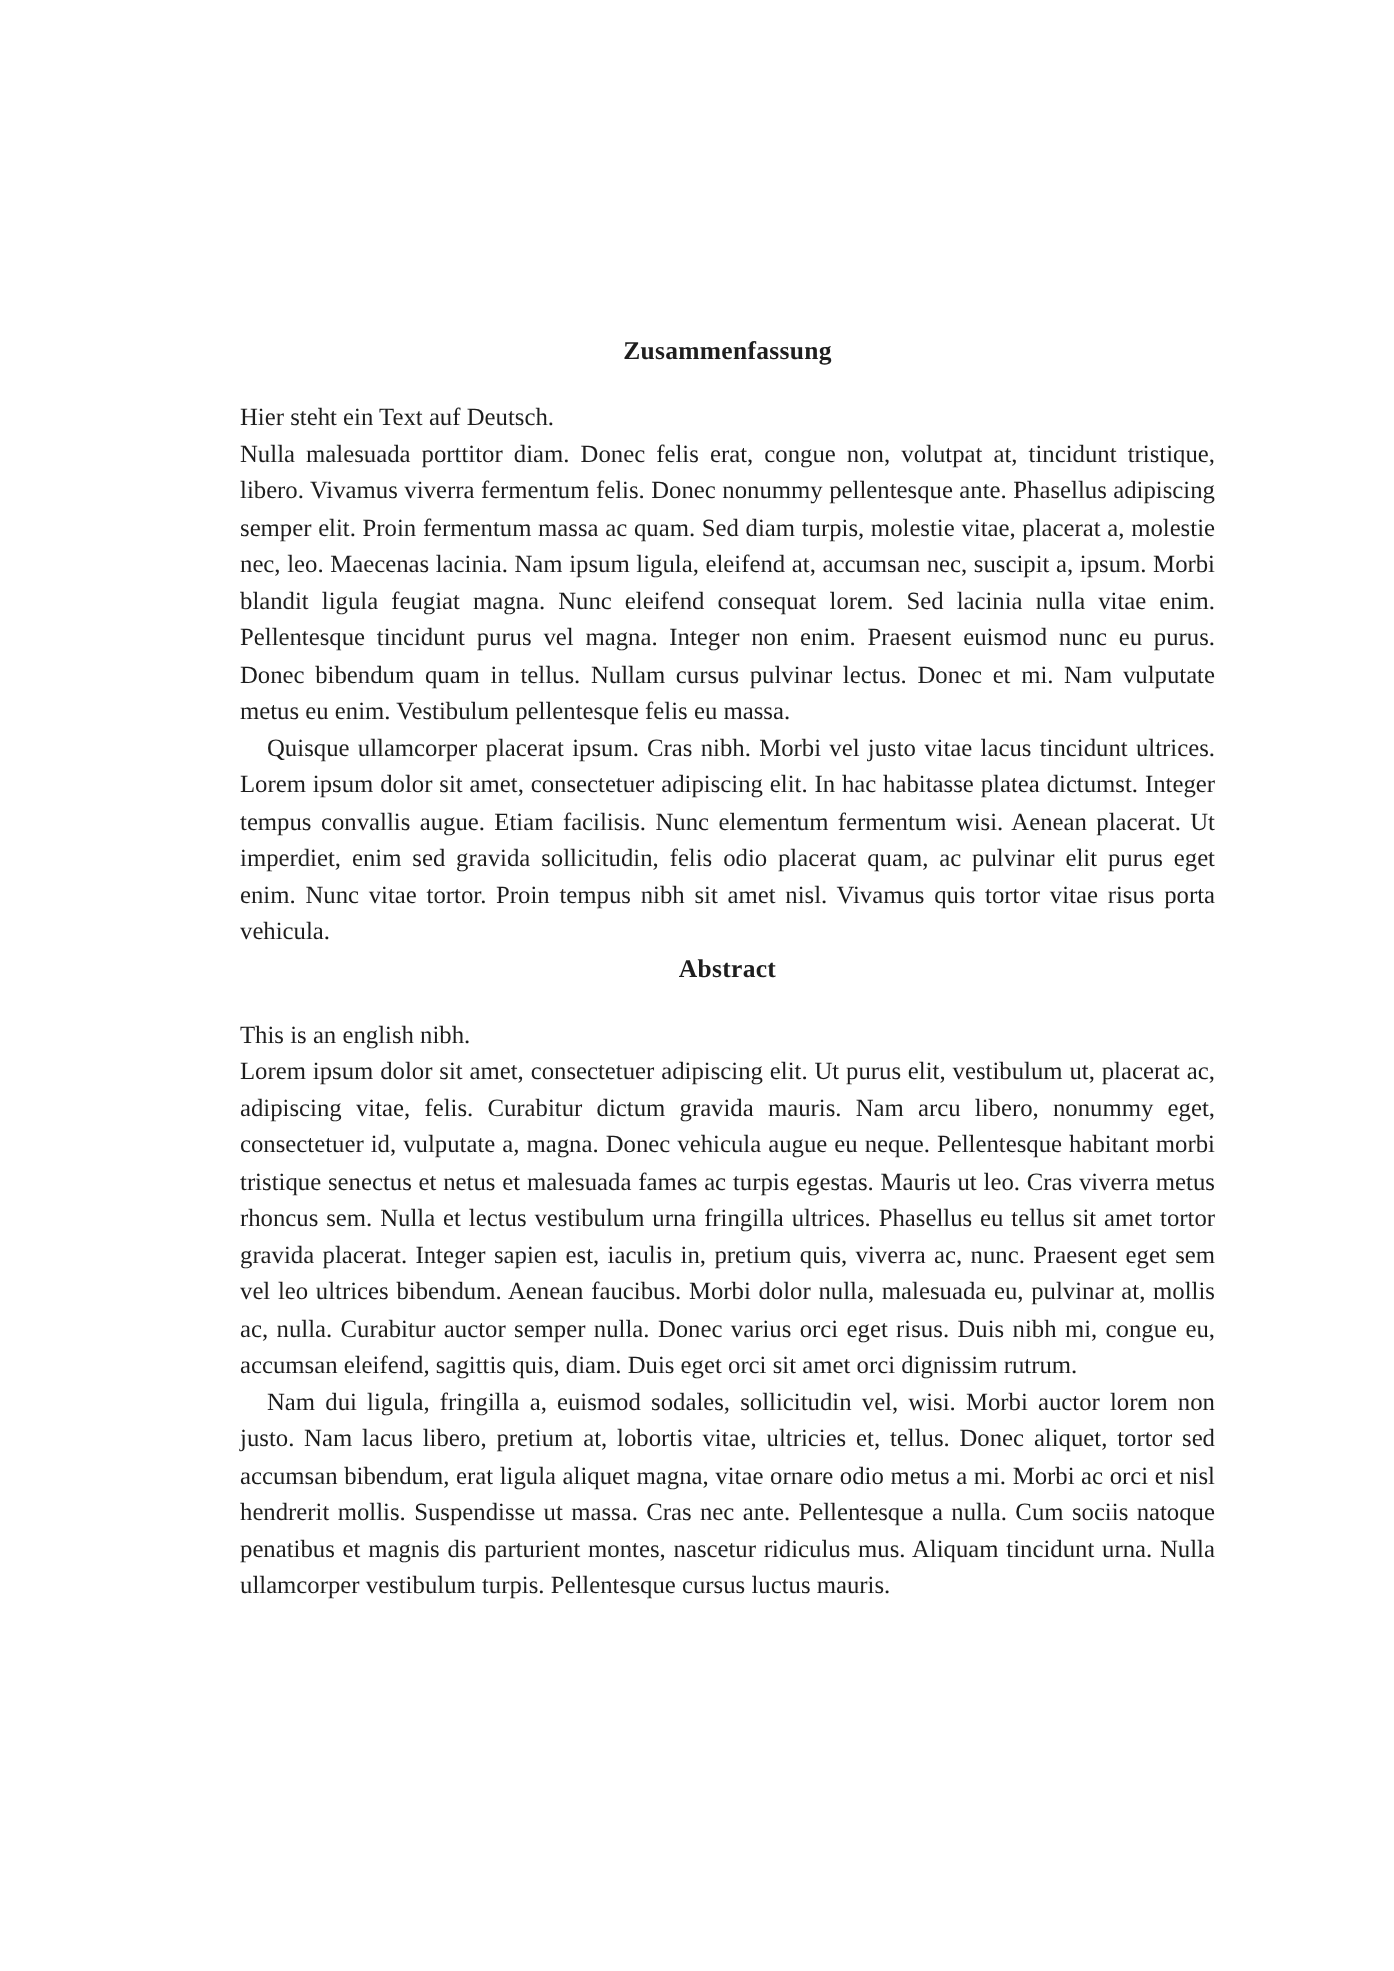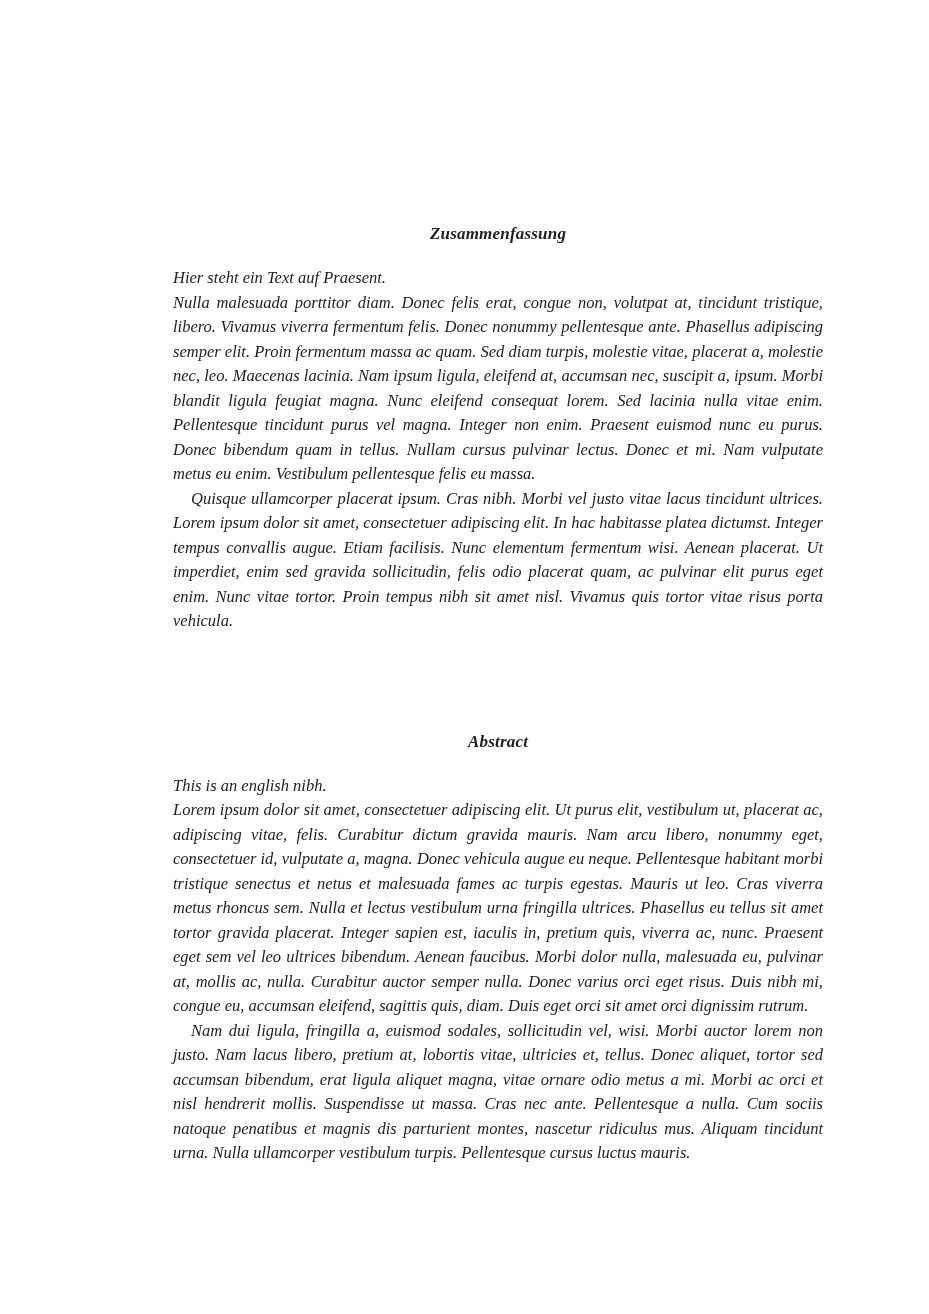--- a/index.html
+++ b/index.html
@@ -11,30 +11,28 @@
     position: relative;
     width: 929px;
     height: 1314px;
     background: #ffffff;
     overflow: hidden;
     font-family: "Liberation Serif", serif;
     color: #1e1e1e;
   }
   .text-column {
     position: absolute;
-    left: 173px;
+    left: 160px;
     top: 222px;
     width: 650px;
-    font-style: italic;
   }
   .abstract-section {
     display: block;
   }
   .section-gap {
-    margin-top: 96px;
   }
   .section-heading {
     margin: 0 0 20px 0;
     text-align: center;
     font-size: 17px;
     font-weight: bold;
     letter-spacing: 0.2px;
     line-height: 24px;
   }
   .body-text {
@@ -56,21 +54,21 @@
   }
 </style>
 </head>
 <body>
 
 <div class="page">
   <div class="text-column">
 
     <section class="abstract-section" lang="de">
       <h2 class="section-heading">Zusammenfassung</h2>
-      <p class="body-text intro-line">Hier steht ein Text auf Praesent.</p>
+      <p class="body-text intro-line">Hier steht ein Text auf Deutsch.</p>
       <p class="body-text par-first">Nulla malesuada porttitor diam. Donec felis erat, congue non, volutpat at, tincidunt tristique, libero. Vivamus viverra fermentum felis. Donec nonummy pellentesque ante. Phasellus adipiscing semper elit. Proin fermentum massa ac quam. Sed diam turpis, molestie vitae, placerat a, molestie nec, leo. Maecenas lacinia. Nam ipsum ligula, eleifend at, accumsan nec, suscipit a, ipsum. Morbi blandit ligula feugiat magna. Nunc eleifend consequat lorem. Sed lacinia nulla vitae enim. Pellentesque tincidunt purus vel magna. Integer non enim. Praesent euismod nunc eu purus. Donec bibendum quam in tellus. Nullam cursus pulvinar lectus. Donec et mi. Nam vulputate metus eu enim. Vestibulum pellentesque felis eu massa.</p>
       <p class="body-text par-indented">Quisque ullamcorper placerat ipsum. Cras nibh. Morbi vel justo vitae lacus tincidunt ultrices. Lorem ipsum dolor sit amet, consectetuer adipiscing elit. In hac habitasse platea dictumst. Integer tempus convallis augue. Etiam facilisis. Nunc elementum fermentum wisi. Aenean placerat. Ut imperdiet, enim sed gravida sollicitudin, felis odio placerat quam, ac pulvinar elit purus eget enim. Nunc vitae tortor. Proin tempus nibh sit amet nisl. Vivamus quis tortor vitae risus porta vehicula.</p>
     </section>
 
     <section class="abstract-section section-gap" lang="en">
       <h2 class="section-heading">Abstract</h2>
       <p class="body-text intro-line">This is an english nibh.</p>
       <p class="body-text par-first">Lorem ipsum dolor sit amet, consectetuer adipiscing elit. Ut purus elit, vestibulum ut, placerat ac, adipiscing vitae, felis. Curabitur dictum gravida mauris. Nam arcu libero, nonummy eget, consectetuer id, vulputate a, magna. Donec vehicula augue eu neque. Pellentesque habitant morbi tristique senectus et netus et malesuada fames ac turpis egestas. Mauris ut leo. Cras viverra metus rhoncus sem. Nulla et lectus vestibulum urna fringilla ultrices. Phasellus eu tellus sit amet tortor gravida placerat. Integer sapien est, iaculis in, pretium quis, viverra ac, nunc. Praesent eget sem vel leo ultrices bibendum. Aenean faucibus. Morbi dolor nulla, malesuada eu, pulvinar at, mollis ac, nulla. Curabitur auctor semper nulla. Donec varius orci eget risus. Duis nibh mi, congue eu, accumsan eleifend, sagittis quis, diam. Duis eget orci sit amet orci dignissim rutrum.</p>
       <p class="body-text par-indented">Nam dui ligula, fringilla a, euismod sodales, sollicitudin vel, wisi. Morbi auctor lorem non justo. Nam lacus libero, pretium at, lobortis vitae, ultricies et, tellus. Donec aliquet, tortor sed accumsan bibendum, erat ligula aliquet magna, vitae ornare odio metus a mi. Morbi ac orci et nisl hendrerit mollis. Suspendisse ut massa. Cras nec ante. Pellentesque a nulla. Cum sociis natoque penatibus et magnis dis parturient montes, nascetur ridiculus mus. Aliquam tincidunt urna. Nulla ullamcorper vestibulum turpis. Pellentesque cursus luctus mauris.</p>
     </section>

